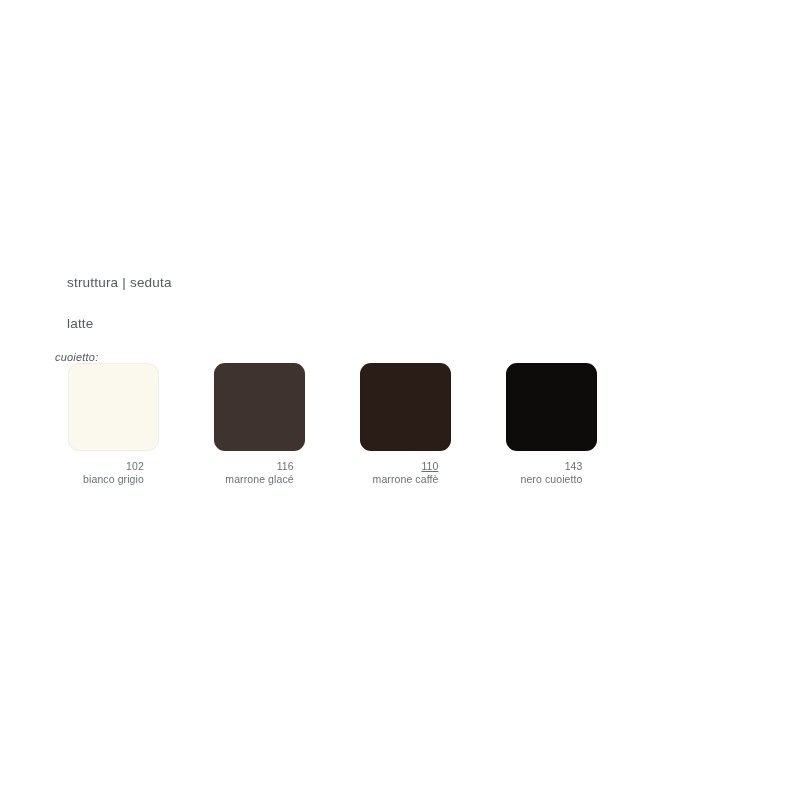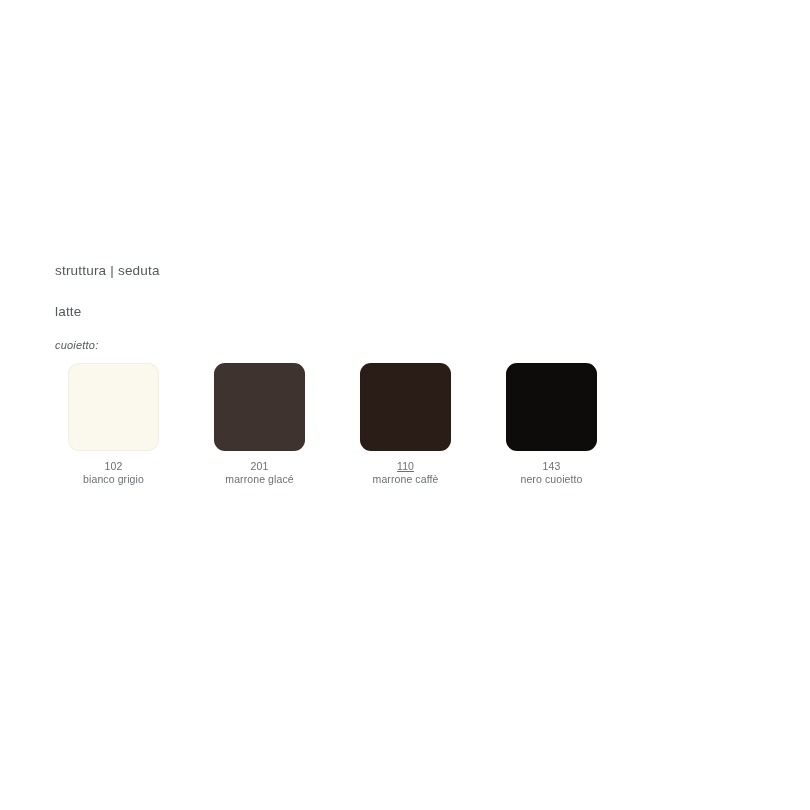--- a/index.html
+++ b/index.html
@@ -29,21 +29,21 @@
     left: 55px;
     top: 263px;
   }
 
   .heading-line {
     font-size: 13.5px;
     line-height: 15px;
     color: #54585c;
     letter-spacing: 0.2px;
     white-space: nowrap;
-    margin: 0;
+    margin: 12px;
   }
 
   .heading-structure { margin-bottom: 26px; }
   .heading-material  { margin-bottom: 20px; }
 
   .subheading {
     font-size: 11px;
     line-height: 13px;
     color: #54585c;
     font-style: italic;
@@ -71,21 +71,21 @@
 
   .swatch-chip {
     width: 91px;
     height: 88px;
     border-radius: 11px;
     box-shadow: inset 0 0 0 1px rgba(0,0,0,0.04);
   }
 
   .swatch-caption {
     margin-top: 9px;
-    text-align: center;
+    text-align: right;
     white-space: nowrap;
   }
 
   .swatch-code {
     display: block;
     font-size: 10.5px;
     line-height: 13px;
     color: #6c6f72;
     letter-spacing: 0.1px;
   }
@@ -115,21 +115,21 @@
       <div class="swatch-chip" style="background-color: rgb(251, 248, 238);"></div>
       <div class="swatch-caption">
         <span class="swatch-code" style="color: rgb(108, 111, 114);">102</span>
         <span class="swatch-name" style="color: rgb(108, 111, 114);">bianco grigio</span>
       </div>
     </div>
 
     <div class="swatch-item">
       <div class="swatch-chip" style="background-color: rgb(62, 51, 47);"></div>
       <div class="swatch-caption">
-        <span class="swatch-code" style="color: rgb(108, 111, 114);">201</span>
+        <span class="swatch-code" style="color: rgb(108, 111, 114);">116</span>
         <span class="swatch-name" style="color: rgb(108, 111, 114);">marrone glacé</span>
       </div>
     </div>
 
     <div class="swatch-item">
       <div class="swatch-chip" style="background-color: rgb(42, 28, 22);"></div>
       <div class="swatch-caption">
         <span class="swatch-code" style="color: rgb(108, 111, 114); text-decoration: underline;">110</span>
         <span class="swatch-name" style="color: rgb(108, 111, 114);">marrone caffè</span>
       </div>

